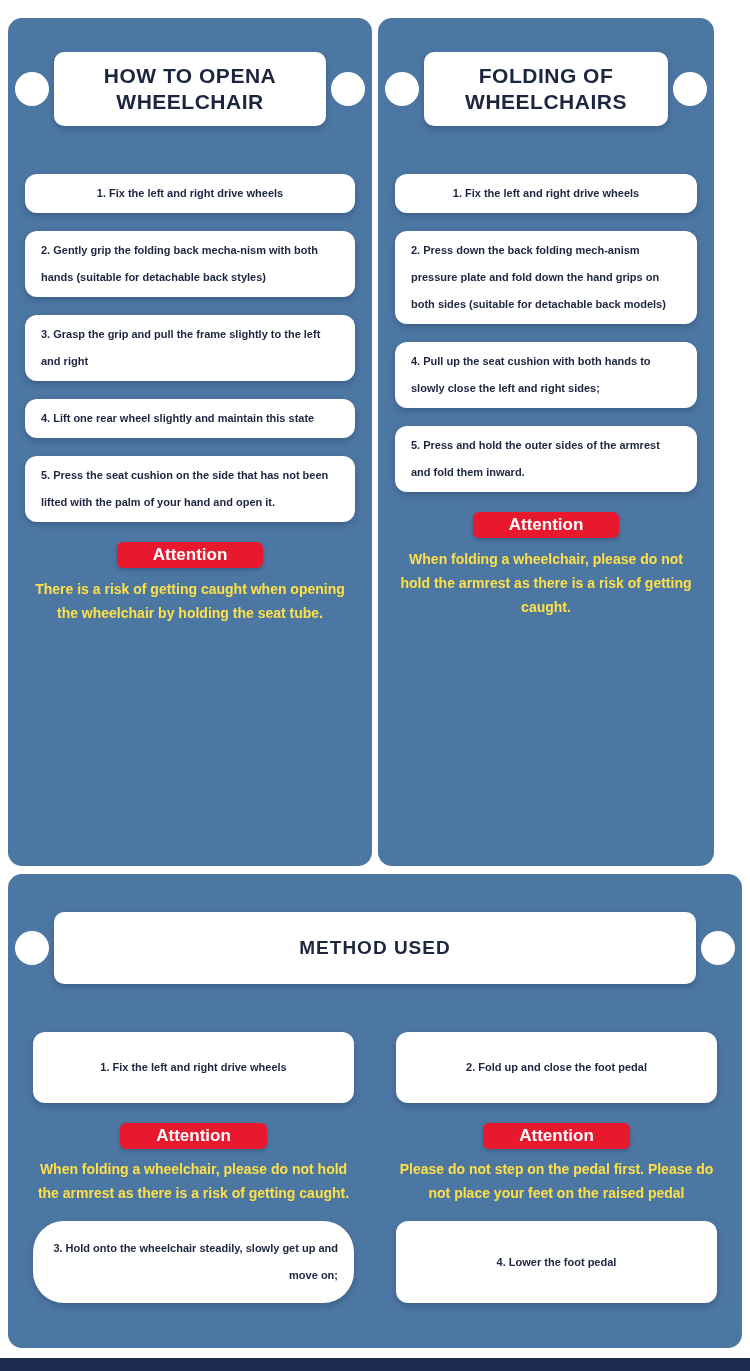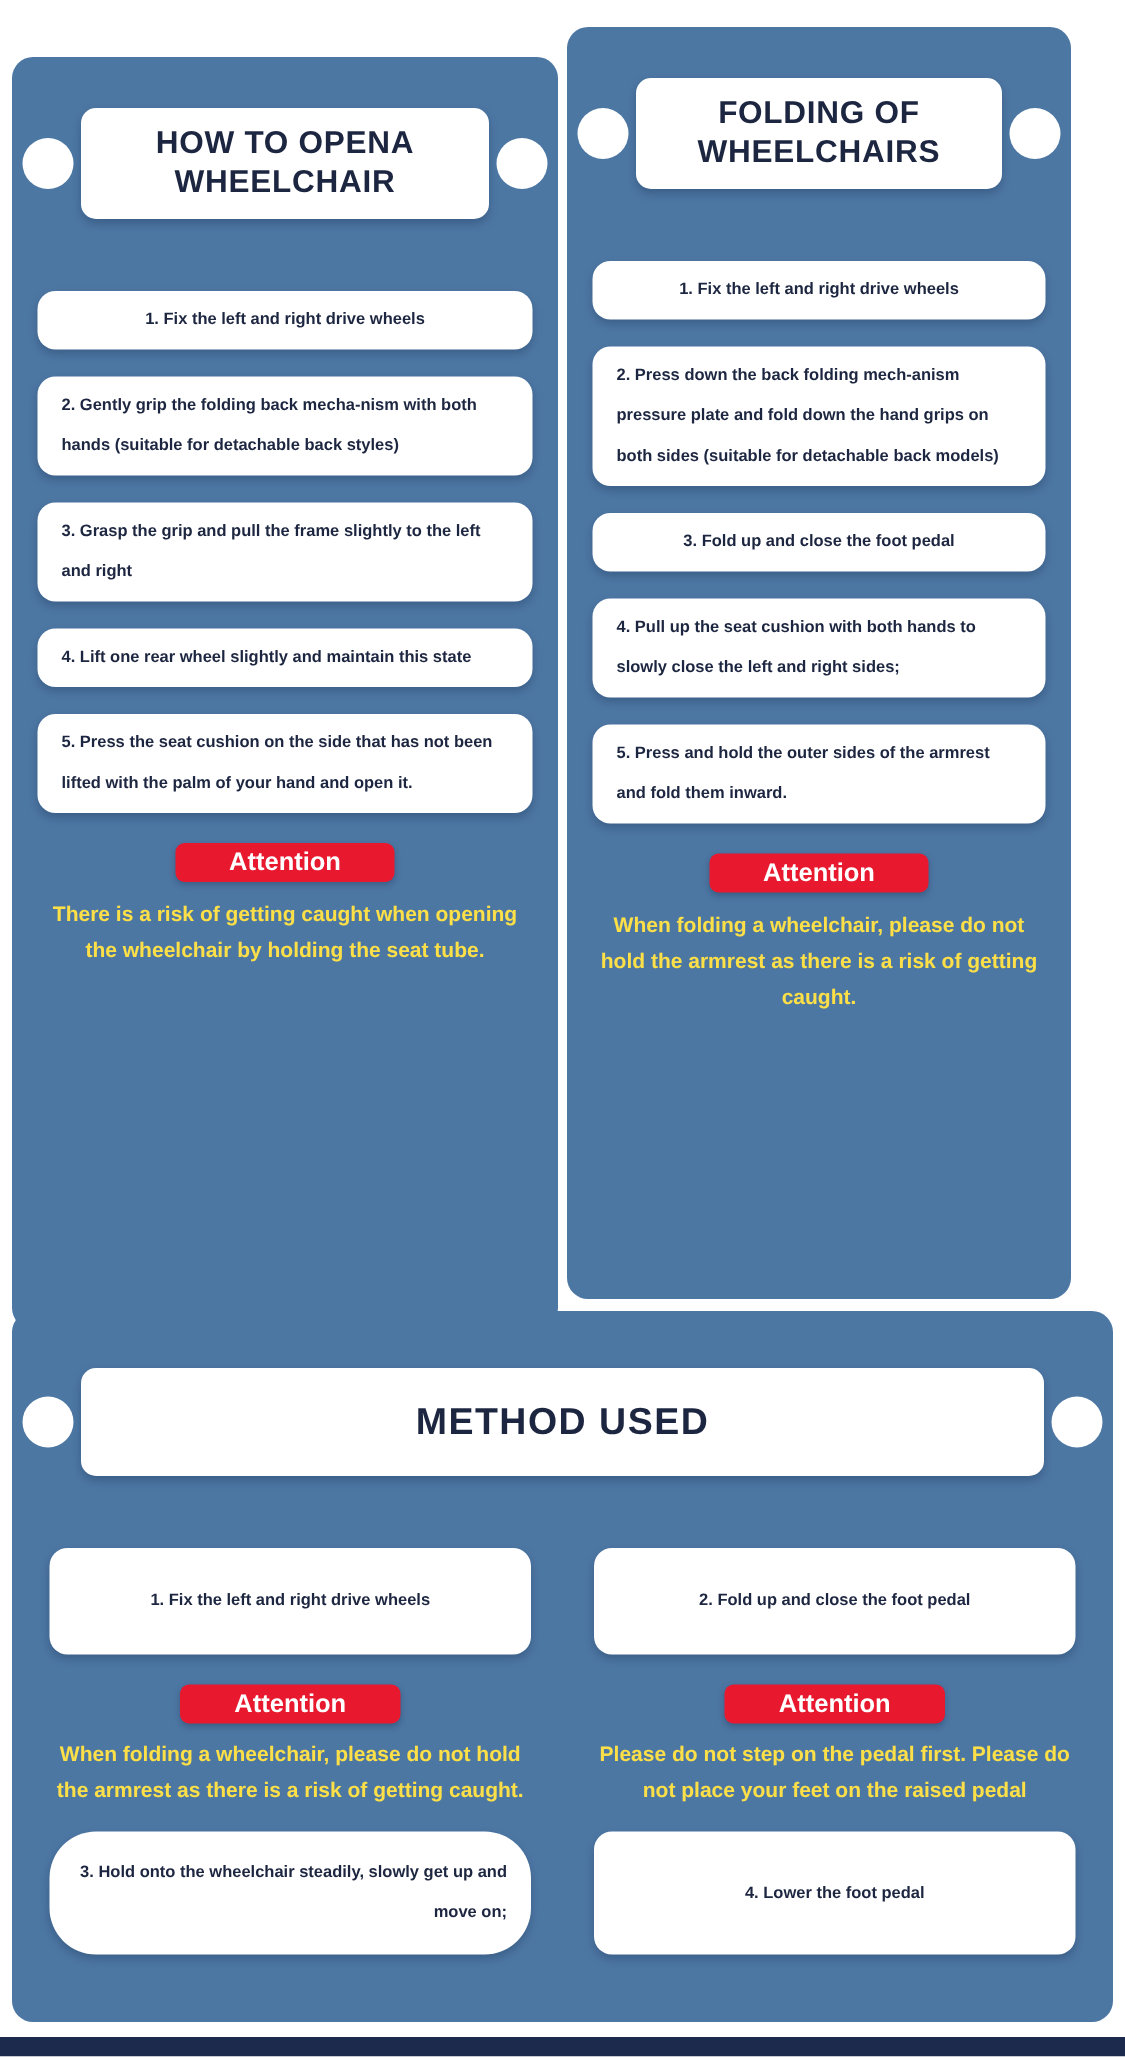--- a/index.html
+++ b/index.html
@@ -11,21 +11,21 @@
     font-family: "Liberation Sans", "DejaVu Sans", sans-serif;
     color: #1d2640;
   }
   .panel {
     position: absolute;
     background: #4d77a3;
     border-radius: 14px;
     overflow: hidden;
     padding: 0 17px;
   }
-  .p-left  { left: 8px;   top: 18px;  width: 364px; height: 848px; margin-top: 20px; }
+  .p-left  { left: 8px;   top: 18px;  width: 364px; height: 848px; }
   .p-right { left: 378px; top: 18px;  width: 336px; height: 848px; }
   .p-bottom{ left: 8px;   top: 874px; width: 734px; height: 474px; padding: 0; }
 
   .deco-circle {
     position: absolute;
     width: 34px; height: 34px;
     border-radius: 50%;
     background: #ffffff;
     top: 54px;
   }
@@ -41,21 +41,21 @@
     text-align: center;
     font-size: 21px;
     line-height: 26px;
     font-weight: 700;
     letter-spacing: 0.5px;
     white-space: pre-line;
     box-shadow: 0 3px 6px rgba(15,35,70,0.28);
   }
   .p-bottom .panel-title {
     margin: 38px 46px 48px;
-    font-size: 25px;
+    font-size: 19px;
     line-height: 30px;
     padding: 21px 6px;
     letter-spacing: 1px;
   }
 
   .step {
     background: #ffffff;
     border-radius: 12px;
     padding: 6px 16px;
     margin: 0 0 18px;
@@ -138,21 +138,20 @@
     </div>
   </section>
 
   <section class="panel p-right">
     <span class="deco-circle circle-left"></span>
     <span class="deco-circle circle-right"></span>
     <h2 class="panel-title">FOLDING OF
 WHEELCHAIRS</h2>
     <div class="step center">1. Fix the left and right drive wheels</div>
     <div class="step">2. Press down the back folding mech-anism pressure plate and fold down the hand grips on both sides (suitable for detachable back models)</div>
-    <div class="step center">3. Fold up and close the foot pedal</div>
     <div class="step">4. Pull up the seat cushion with both hands to slowly close the left and right sides;</div>
     <div class="step">5. Press and hold the outer sides of the armrest and fold them inward.</div>
     <div class="attn">
       <span class="attn-badge">Attention</span>
       <p class="attn-text">When folding a wheelchair, please do not hold the armrest as there is a risk of getting caught.</p>
     </div>
   </section>
 
   <section class="panel p-bottom">
     <span class="deco-circle circle-left"></span>

